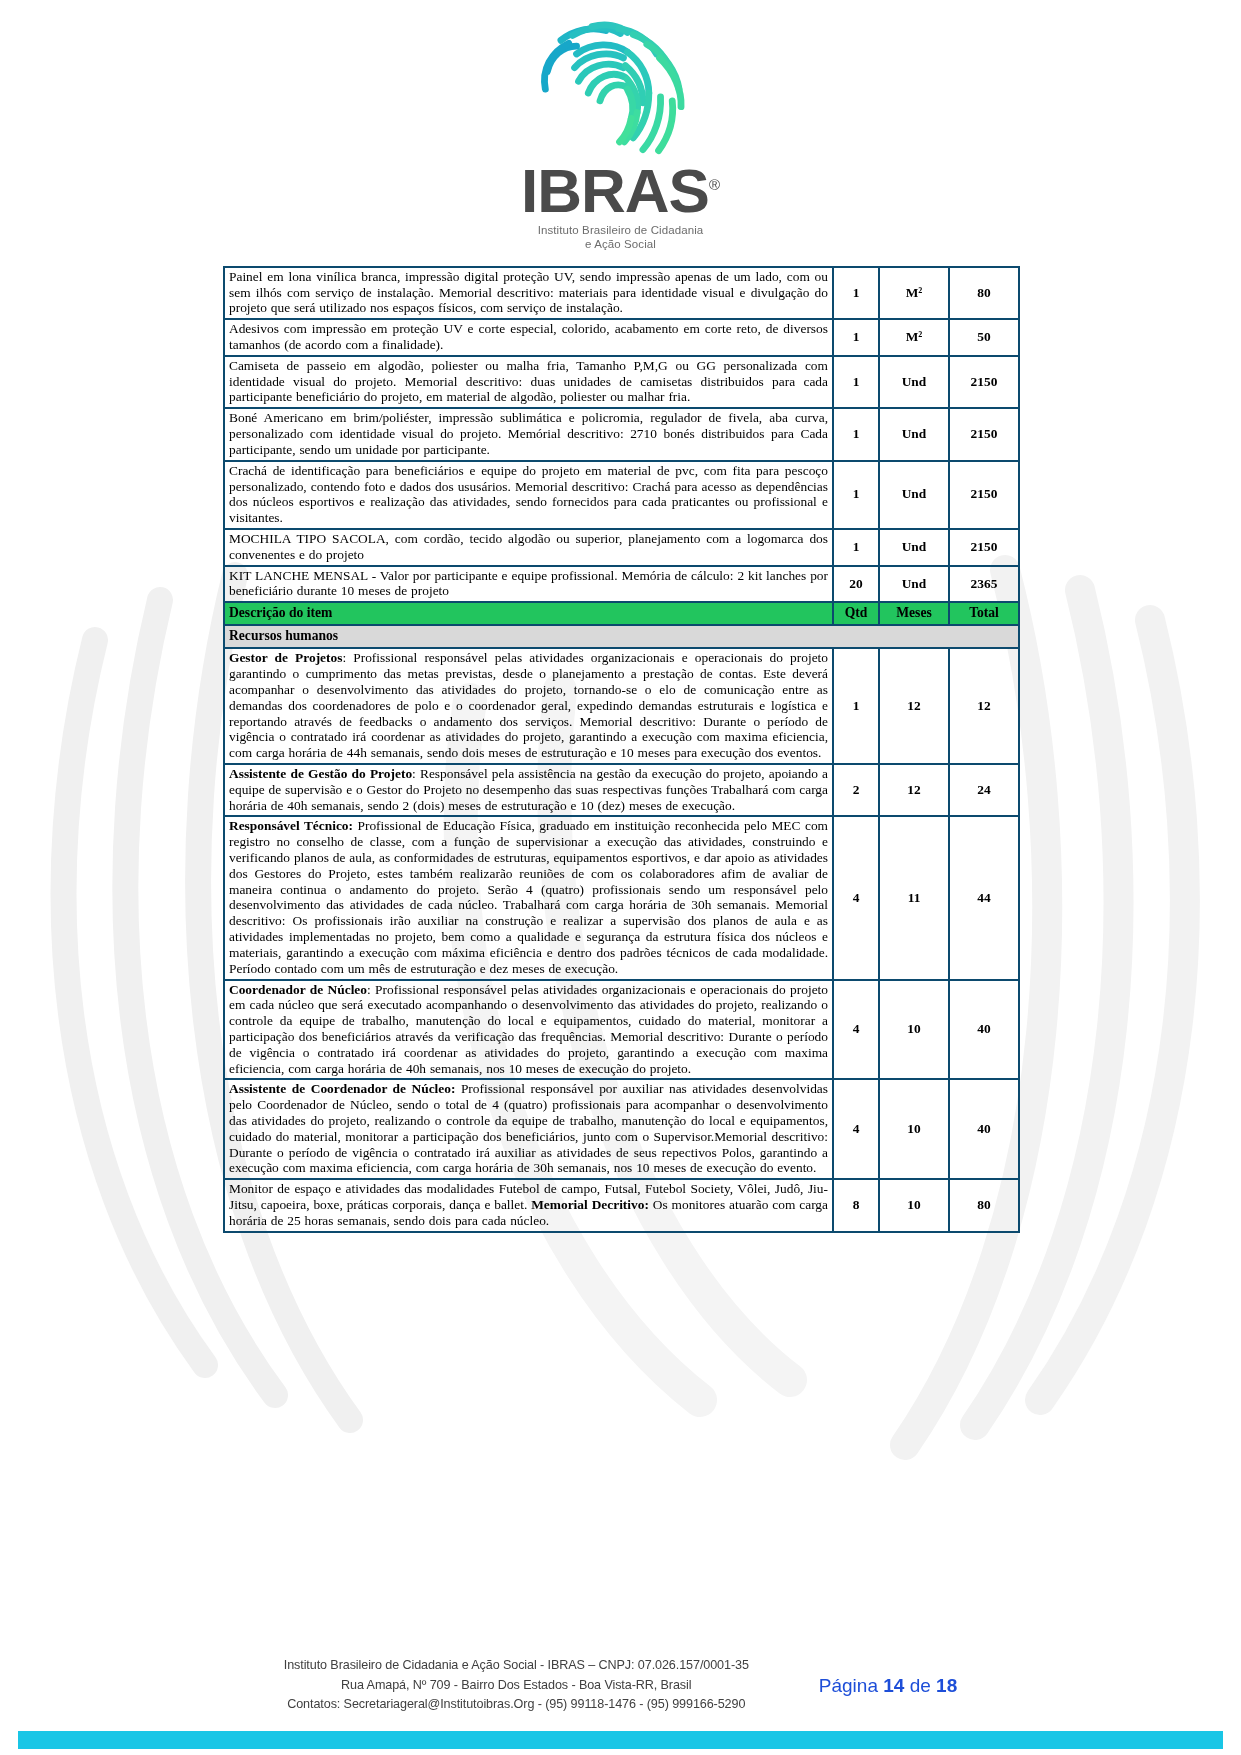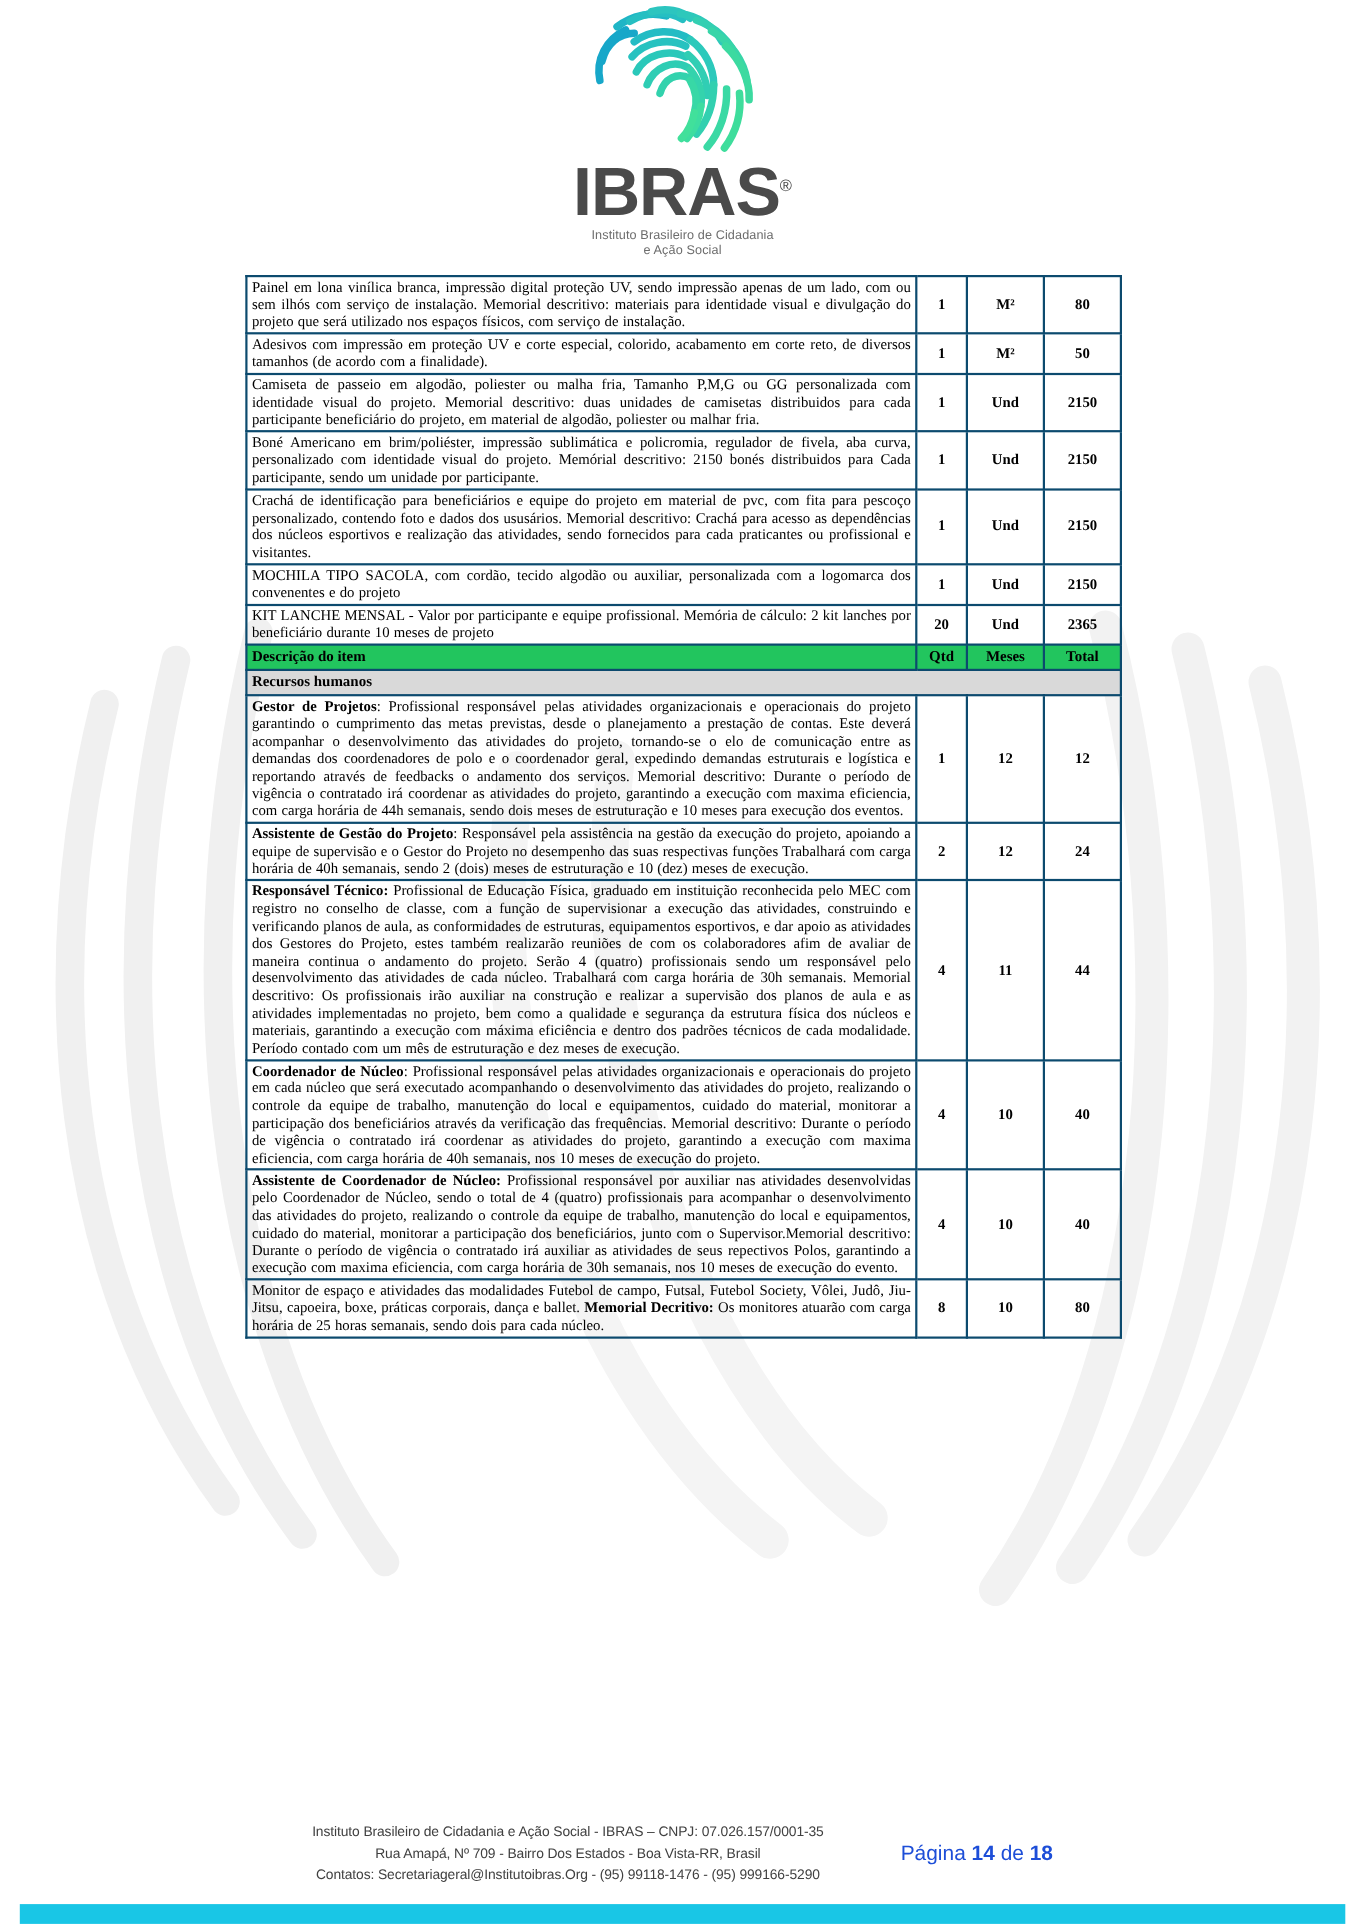--- a/index.html
+++ b/index.html
@@ -20,21 +20,21 @@
     pointer-events: none;
     z-index: 0;
     opacity: 1;
   }
 
   
   .logo-block {
     position: relative;
     z-index: 2;
     width: 100%;
-    padding-top: 4px;
+    padding-top: 20px;
     display: flex;
     flex-direction: column;
     align-items: center;
   }
   .logo-mark { width: 205px; height: 148px; display: block; }
   .logo-word {
     font-family: "Liberation Sans", sans-serif;
     font-weight: bold;
     font-size: 62px;
     letter-spacing: -1px;
@@ -230,33 +230,33 @@
           <td class="num">M²</td>
           <td class="num">50</td>
         </tr>
         <tr>
           <td class="desc">Camiseta de passeio em algodão, poliester ou malha fria, Tamanho P,M,G ou GG personalizada com identidade visual do projeto. Memorial descritivo: duas unidades de camisetas distribuidos para cada participante beneficiário do projeto, em material de algodão, poliester ou malhar fria.</td>
           <td class="num">1</td>
           <td class="num">Und</td>
           <td class="num">2150</td>
         </tr>
         <tr>
-          <td class="desc">Boné Americano em brim/poliéster, impressão sublimática e policromia, regulador de fivela, aba curva, personalizado com identidade visual do projeto. Memórial descritivo: 2150 bonés distribuidos para Cada participante, sendo um unidade por participante.</td>
+          <td class="desc">Boné Americano em brim/poliéster, impressão sublimática e policromia, regulador de fivela, aba curva, personalizado com identidade visual do projeto. Memórial descritivo: 2710 bonés distribuidos para Cada participante, sendo um unidade por participante.</td>
           <td class="num">1</td>
           <td class="num">Und</td>
           <td class="num">2150</td>
         </tr>
         <tr>
           <td class="desc">Crachá de identificação para beneficiários e equipe do projeto em material de pvc, com fita para pescoço personalizado, contendo foto e dados dos ususários. Memorial descritivo: Crachá para acesso as dependências dos núcleos esportivos e realização das atividades, sendo fornecidos para cada praticantes ou profissional e visitantes.</td>
           <td class="num">1</td>
           <td class="num">Und</td>
           <td class="num">2150</td>
         </tr>
         <tr>
-          <td class="desc">MOCHILA TIPO SACOLA, com cordão, tecido algodão ou auxiliar, personalizada com a logomarca dos convenentes e do projeto</td>
+          <td class="desc">MOCHILA TIPO SACOLA, com cordão, tecido algodão ou superior, planejamento com a logomarca dos convenentes e do projeto</td>
           <td class="num">1</td>
           <td class="num">Und</td>
           <td class="num">2150</td>
         </tr>
         <tr>
           <td class="desc">KIT LANCHE MENSAL - Valor por participante e equipe profissional. Memória de cálculo: 2 kit lanches por beneficiário durante 10 meses de projeto</td>
           <td class="num">20</td>
           <td class="num">Und</td>
           <td class="num">2365</td>
         </tr>

